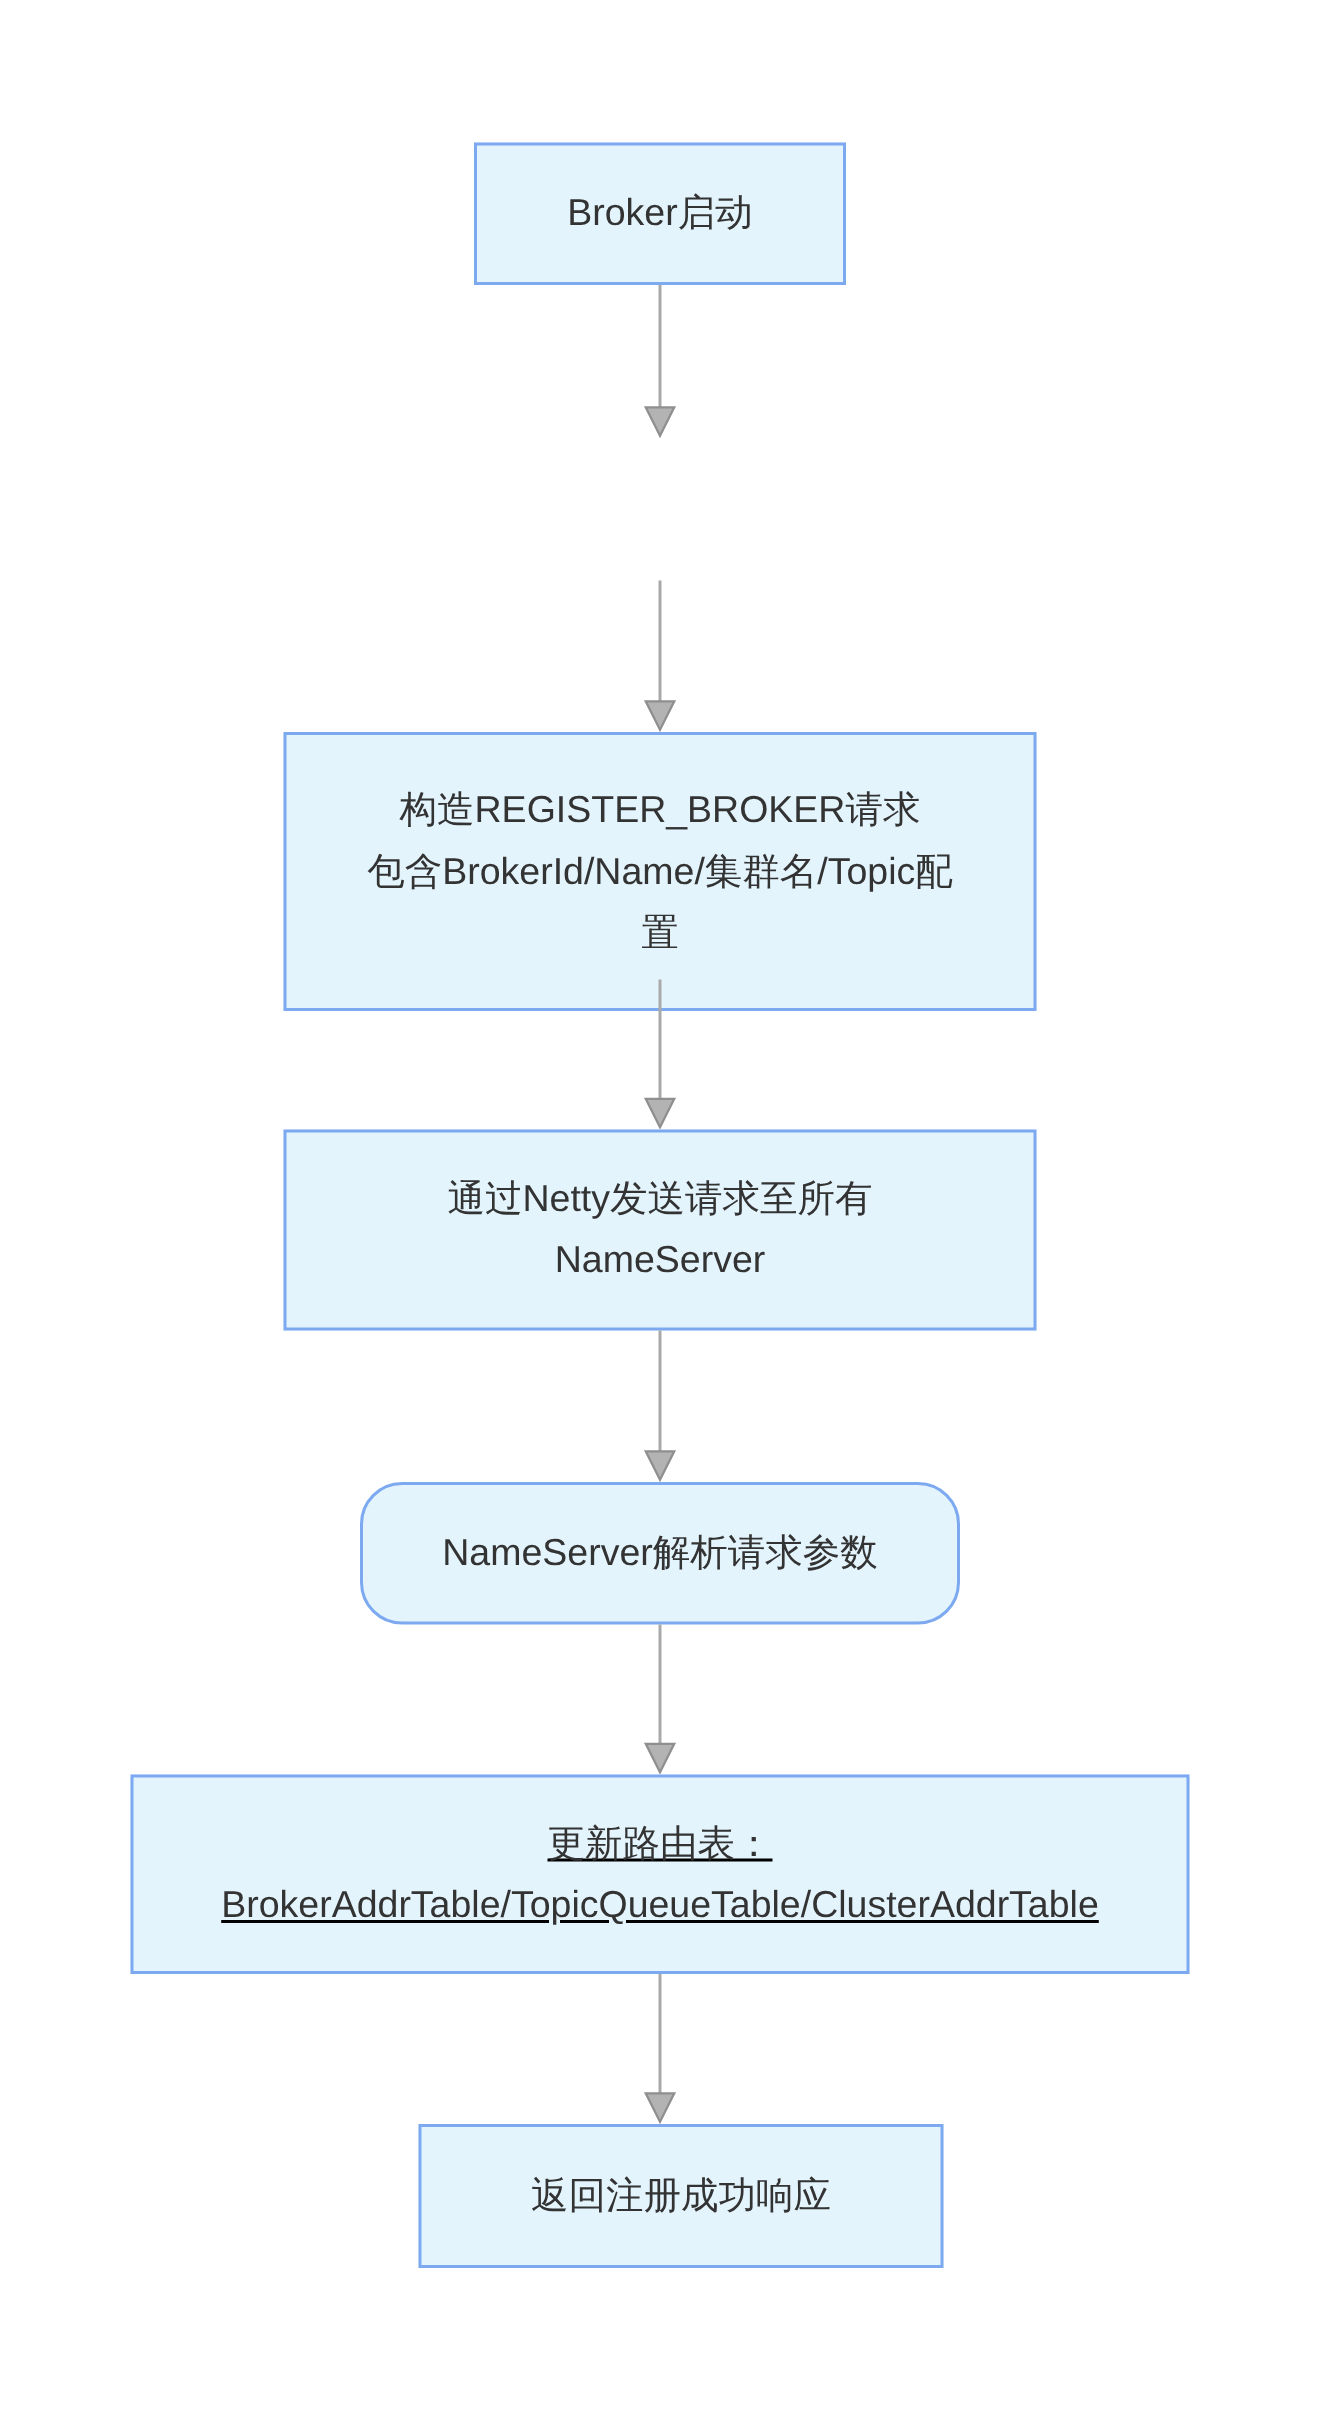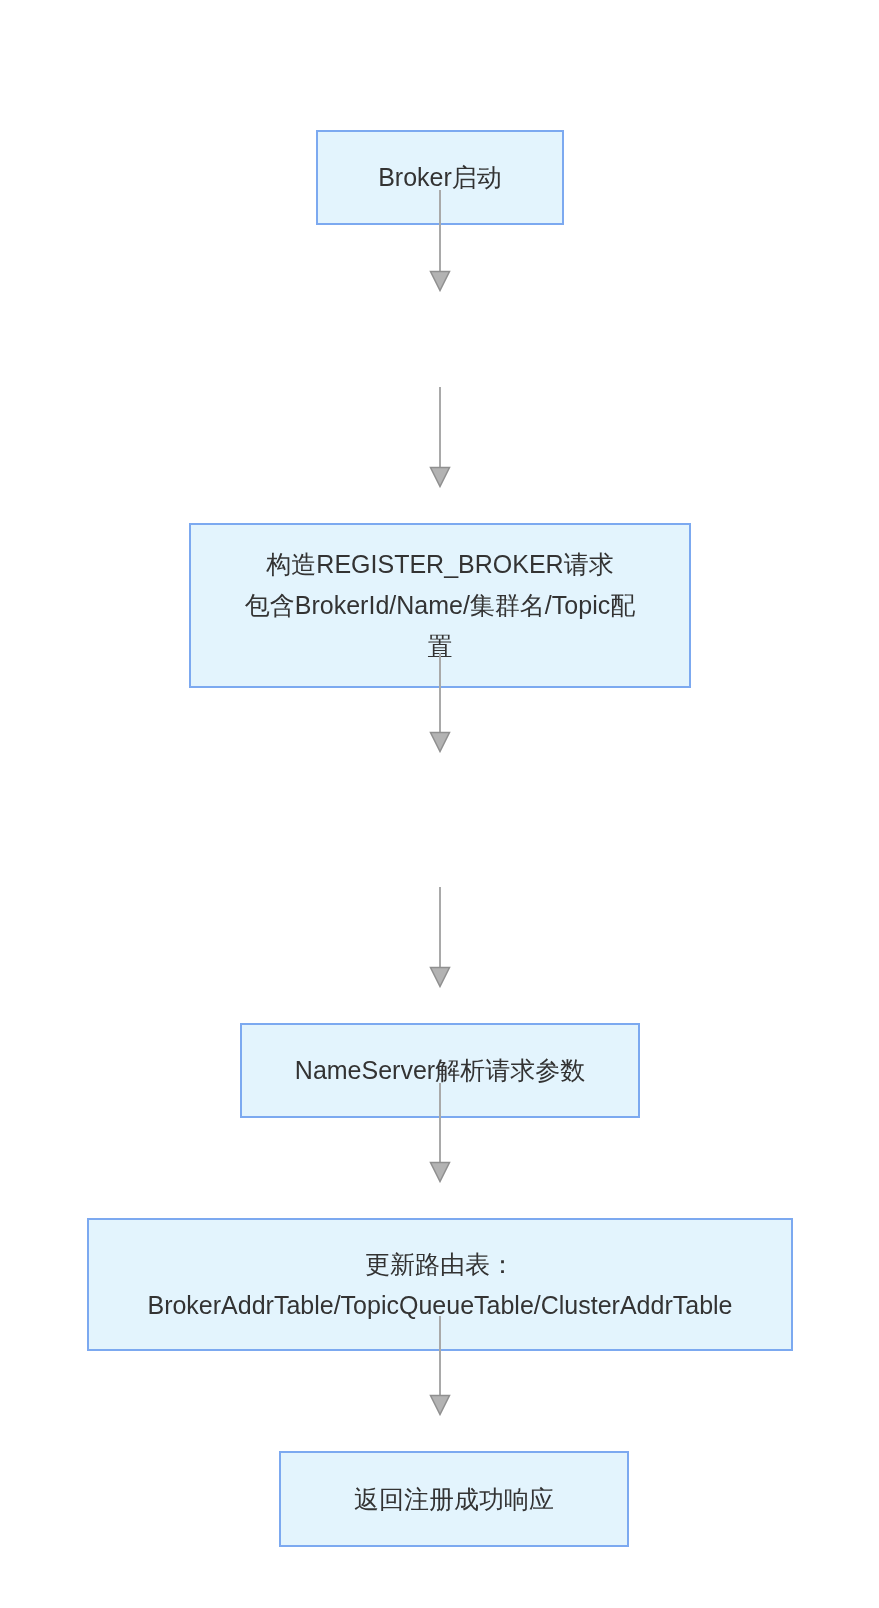--- a/index.html
+++ b/index.html
@@ -15,37 +15,36 @@
     overflow: hidden;
   }
   .node {
     position: absolute;
     background: #e3f4fd;
     border: 2px solid #7ca9f0;
     display: flex;
     align-items: center;
     justify-content: center;
     text-align: center;
-    margin-top: 35px;
   }
   .node-label {
     display: block;
     white-space: pre-line;
     font-size: 25px;
     line-height: 41px;
     color: #333333;
     padding: 0 8px;
   }
   
   .n1 { left: 316px; top: 95px;   width: 248px; height: 95px;  }
   .n2 { left: 240px; top: 292px;  width: 400px; height: 95px;  }
-  .n3 { left: 189px; top: 488px;  width: 502px; height: 165px; }
+  .n3 { left: 189px; top: 488px;  width: 502px; height: 186px; }
   .n4 { left: 189px; top: 753px;  width: 502px; height: 134px; }
-  .n5 { left: 240px; top: 988px;  width: 400px; height: 95px;  }
-  .n6 { left: 87px;  top: 1183px; width: 706px; height: 133px; }
+  .n5 { left: 240px; top: 988px;  width: 400px; height: 95px; border-radius: 28px;  }
+  .n6 { left: 87px;  top: 1183px; width: 706px; height: 133px; text-decoration: underline; }
   .n7 { left: 279px; top: 1416px; width: 350px; height: 96px;  }
 
   .connector {
     position: absolute;
     left: 429px;
     width: 22px;
   }
   .arrow-line {
     position: absolute;
     left: 10px;
@@ -97,20 +96,24 @@
 置</span>
   </div>
 
   <div class="connector c3">
     <div class="arrow-line"></div>
     <svg class="arrow-head" width="22" height="22" viewBox="0 0 22 22">
       <path d="M1.5,1.5 L20.5,1.5 L11,20.5 Z" fill="#b3b3b3" stroke="#8f8f8f" stroke-width="1.5"></path>
     </svg>
   </div>
 
+  <div class="node n4">
+    <span class="node-label">通过Netty发送请求至所有
+NameServer</span>
+  </div>
 
   <div class="connector c4">
     <div class="arrow-line"></div>
     <svg class="arrow-head" width="22" height="22" viewBox="0 0 22 22">
       <path d="M1.5,1.5 L20.5,1.5 L11,20.5 Z" fill="#b3b3b3" stroke="#8f8f8f" stroke-width="1.5"></path>
     </svg>
   </div>
 
   <div class="node n5">
     <span class="node-label">NameServer解析请求参数</span>

